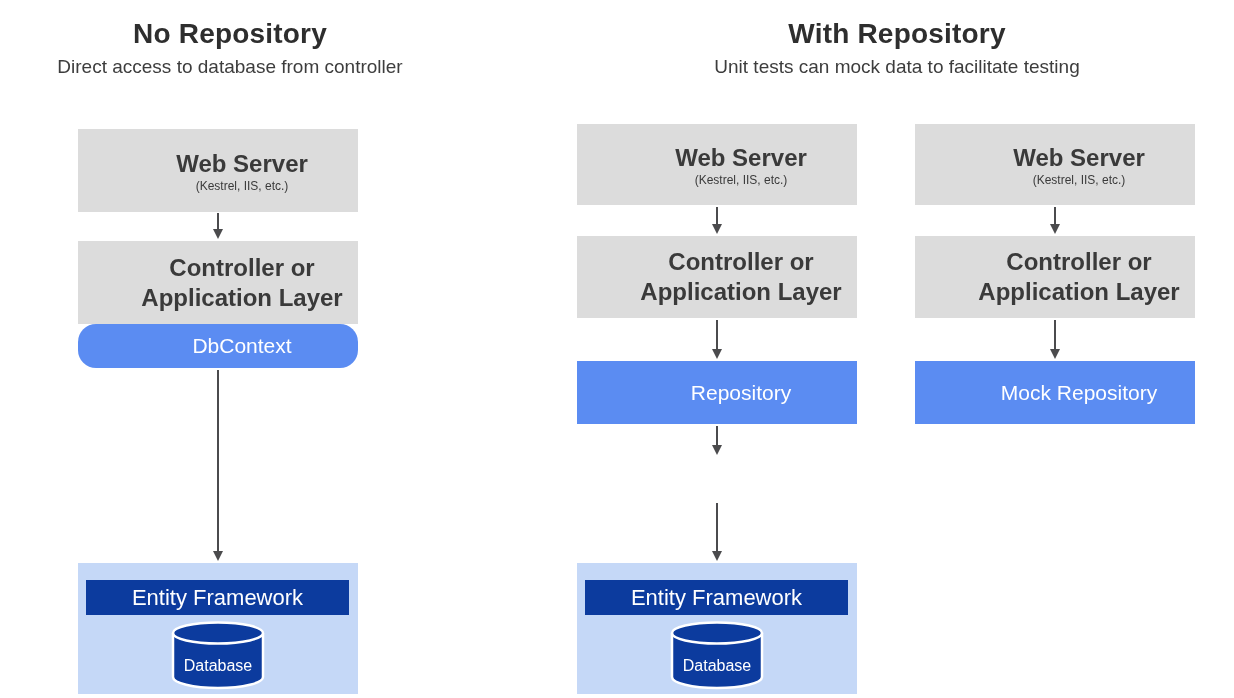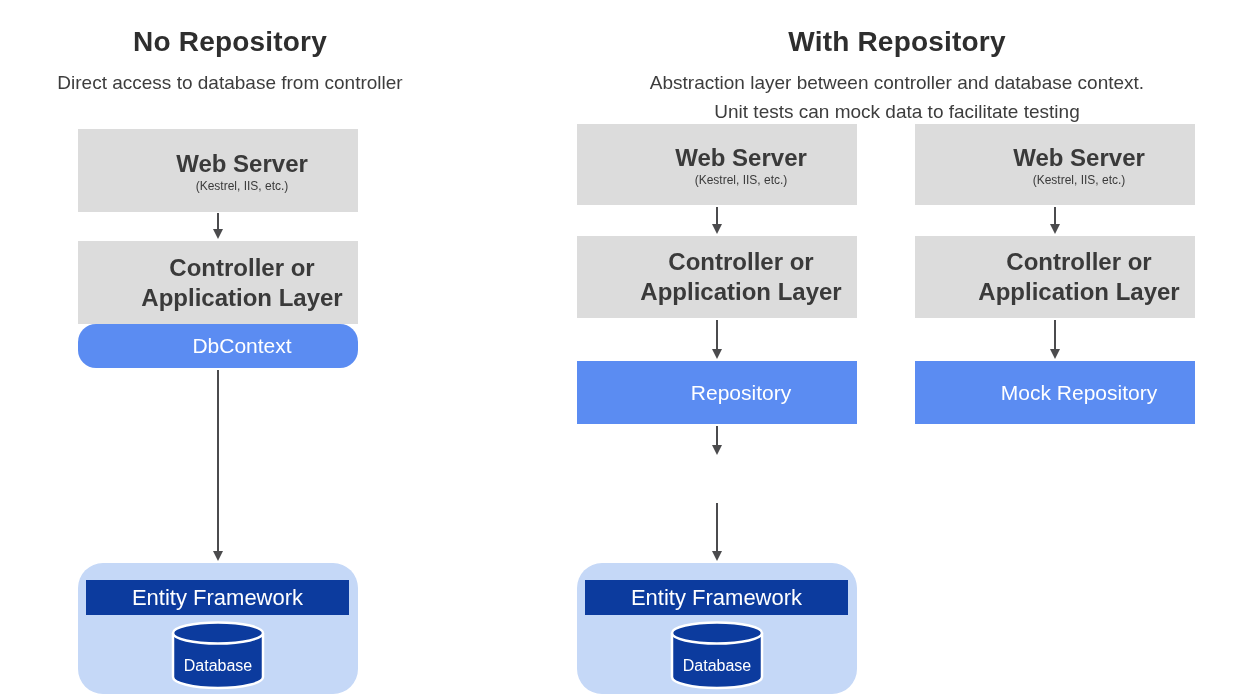--- a/index.html
+++ b/index.html
@@ -7,39 +7,39 @@
     width: 1234px; height: 698px;
     background: #ffffff;
     font-family: "Liberation Sans", "DejaVu Sans", sans-serif;
     overflow: hidden; position: relative;
   }
   .canvas { position: absolute; inset: 0; }
 
   
   .section-head { position: absolute; text-align: center; }
   .section-head h1 {
-    margin: 12px; font-size: 28px; font-weight: 700; color: var(--title-text);
+    margin: 4px; font-size: 28px; font-weight: 700; color: var(--title-text);
     letter-spacing: 0.2px;
   }
   .section-head p {
     margin: 4px 0 0 0; font-size: 19px; color: var(--subtitle-text); line-height: 25px;
   }
   .head-left  { left: 0px;   top: 14px; width: 460px; }
   .head-right { left: 560px; top: 14px; width: 674px; }
 
   
   .box {
     position: absolute; width: 280px; box-sizing: border-box;
     display: flex; flex-direction: column; align-items: center; justify-content: center;
     text-align: center;
     padding-left: 48px;
   }
   .gray { background: var(--gray-box); }
   .blue { background: var(--blue-box); color: #ffffff; font-size: 21px; }
-  .lightblue { background: var(--light-blue); border-radius: 25px; }
+  .lightblue { background: var(--light-blue); }
 
   .box-title { font-size: 24px; font-weight: 700; color: var(--box-text); line-height: 30px; }
   .box-sub   { font-size: 12px; color: var(--box-text); margin-top: 0; }
 
   
   .ef-bar {
     position: absolute; left: 8px; right: 9px; top: 17px; height: 35px;
     background: var(--dark-blue); color: #ffffff;
     display: flex; align-items: center; justify-content: center;
     font-size: 22px;
@@ -65,21 +65,20 @@
 
 <div class="canvas">
 
   <div class="section-head head-left">
     <h1>No Repository</h1>
     <p>Direct access to database from controller</p>
   </div>
 
   <div class="section-head head-right">
     <h1>With Repository</h1>
-    <p>Abstraction layer between controller and database context.</p>
     <p>Unit tests can mock data to facilitate testing</p>
   </div>
 
   <div class="box gray" style="left:78px; top:129px; height:83px;">
     <div class="box-title">Web Server</div>
     <div class="box-sub">(Kestrel, IIS, etc.)</div>
   </div>
 
   <div class="arrow" style="left:217px; top:213px; height:16px;"></div>
 

